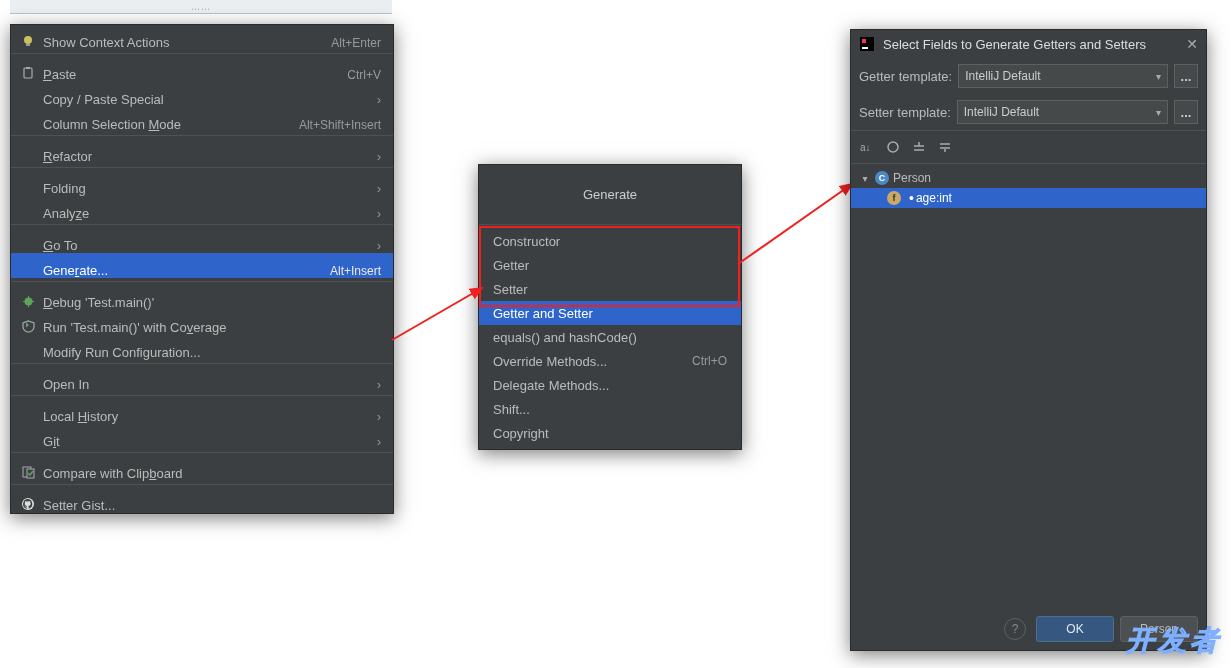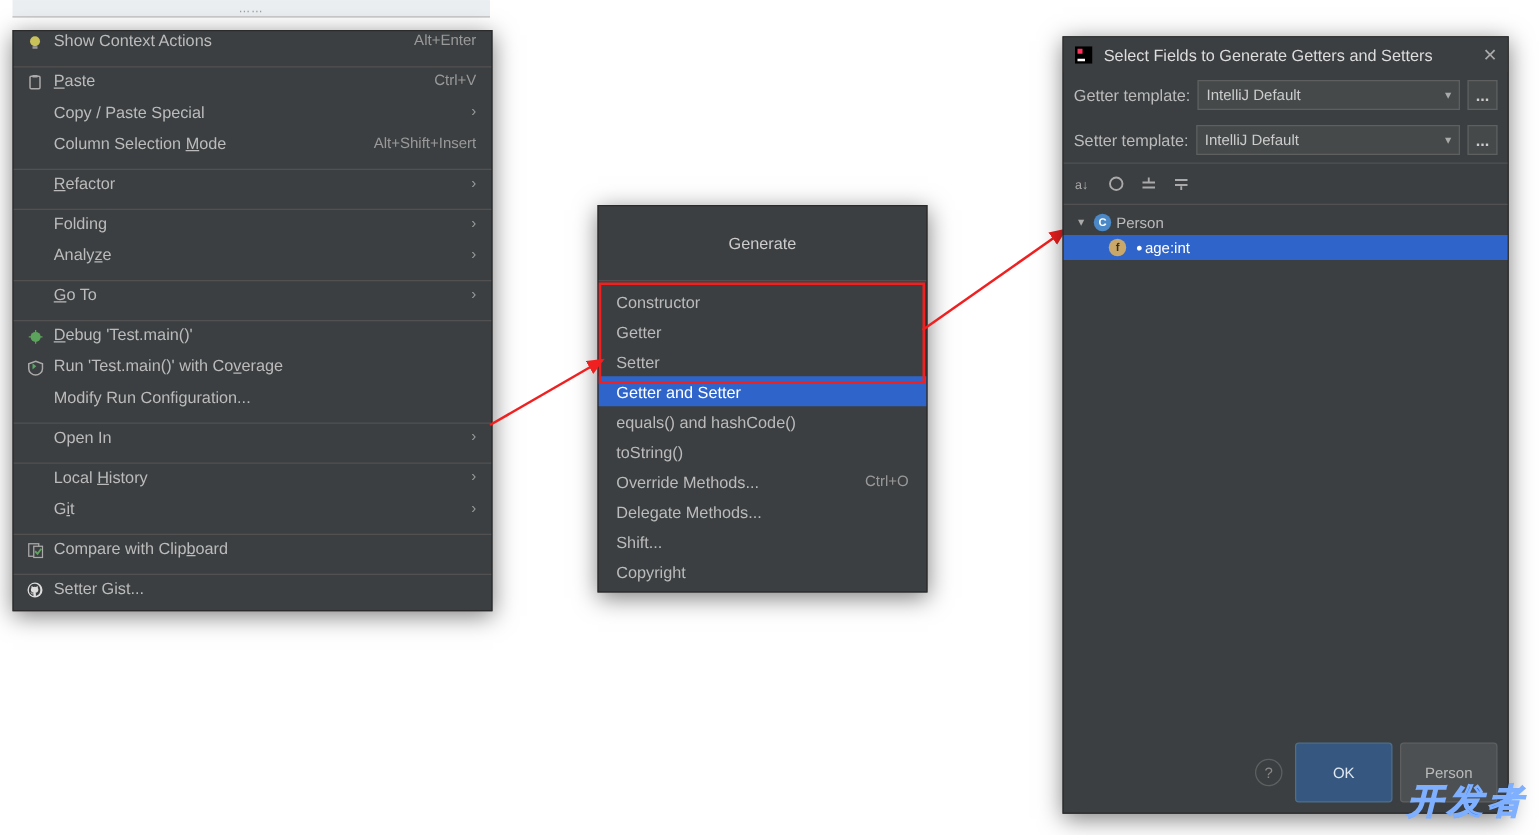--- a/index.html
+++ b/index.html
@@ -1,18 +1,18 @@
 <!DOCTYPE html>
 <html><head>
 <meta charset="utf-8">
 <style>
   html,body{margin:0;padding:0;width:1231px;height:668px;background:#fff;font-family:"Segoe UI",Arial,sans-serif;font-size:13px;color:#bbb;overflow:hidden}
   .panel{position:absolute;background:#3c3f41;box-shadow:0 4px 18px rgba(0,0,0,.5);border:1px solid #2b2b2b}
   .ctx{left:10px;top:24px;width:382px}
-  .ctx .row{display:flex;align-items:flex-start;height:25px;padding:0 12px 0 8px;cursor:default;white-space:nowrap}
+  .ctx .row{display:flex;align-items:flex-end;height:25px;padding:0 12px 0 8px;cursor:default;white-space:nowrap}
   .ctx .row.sel{background:#2f65ca;color:#fff}
   .ctx .row .ic{width:18px;height:18px;margin-right:6px;display:flex;align-items:center;justify-content:center;flex-shrink:0}
   .ctx .row .lbl{flex:1}
   .ctx .row .sc{color:#999;font-size:12px}
   .ctx .row.sel .sc{color:#e9e9e9}
   .ctx .row .sub{color:#999;font-size:12px}
   .ctx .sep{height:1px;background:#515151;margin:3px 0}
   .u{text-decoration:underline}
   .gen{left:478px;top:164px;width:262px}
   .gen .title{text-align:center;padding:22px 0;color:#ccc;border-bottom:1px solid #515151}
@@ -40,21 +40,21 @@
   .dlg .tree .node.sel{background:#2f65ca;color:#fff}
   .dlg .tree .node .exp{width:12px;color:#aaa;font-size:10px;text-align:center}
   .dlg .tree .node .ci{width:14px;height:14px;border-radius:50%;display:flex;align-items:center;justify-content:center;font-size:9px;font-weight:700;margin:0 4px}
   .dlg .tree .node .cls-ic{background:#4a88c7;color:#fff}
   .dlg .tree .node .fld-ic{background:#c9a86a;color:#3b2e12}
   .dlg .tree .node.child{padding-left:32px}
   .dlg .tree .node .dot{color:#d6a0d6;font-size:14px;margin:0 2px 0 4px}
   .dlg .tree .node.sel .dot{color:#fff}
   .dlg .footer{position:absolute;bottom:8px;right:8px;display:flex;gap:6px;align-items:center}
   .dlg .footer .help{color:#888;border:1px solid #5e6060;width:20px;height:20px;border-radius:50%;display:flex;align-items:center;justify-content:center;font-size:12px;margin-right:4px;cursor:pointer}
-  .dlg .footer .btn{height:24px;min-width:56px;border:1px solid #5e6060;background:#4c5052;display:flex;align-items:center;justify-content:center;padding:11px 10px;font-size:12px;cursor:pointer;border-radius:3px}
+  .dlg .footer .btn{height:24px;min-width:56px;border:1px solid #5e6060;background:#4c5052;display:flex;align-items:center;justify-content:center;padding:0 10px;font-size:12px;cursor:pointer;border-radius:3px}
   .dlg .footer .btn.primary{background:#365880;border-color:#4a708b;color:#dfe8f0}
   .topstrip{position:absolute;left:10px;top:0;width:382px;height:13px;background:#eceff1;border-bottom:1px solid #c0c0c0}
   .topstrip .dots{position:absolute;left:50%;top:4px;transform:translateX(-50%);color:#9a9a9a;font-size:9px;letter-spacing:1px}
   .watermark{position:absolute;right:12px;bottom:8px;font-size:28px;font-weight:900;font-style:italic;color:#1e66e6;letter-spacing:1px;pointer-events:none;display:flex;gap:3px}
   .watermark span{-webkit-text-stroke:1px #7fb0ff}
 </style>
 </head>
 <body>
 
 <div class="topstrip">
@@ -109,20 +109,25 @@
       <span class="ic"></span>
       <span class="lbl">Analy<span class="u">z</span>e</span>
       <span class="sub">›</span>
     </div>
     <div class="sep"></div>
     <div class="row">
       <span class="ic"></span>
       <span class="lbl"><span class="u">G</span>o To</span>
       <span class="sub">›</span>
     </div>
+    <div class="row sel">
+      <span class="ic"></span>
+      <span class="lbl">Gene<span class="u">r</span>ate...</span>
+      <span class="sc">Alt+Insert</span>
+    </div>
     <div class="sep"></div>
     <div class="row">
       <span class="ic">
         <svg width="13" height="13">
           <circle cx="6.5" cy="6.5" r="4" fill="#5ca35c"></circle>
           <line x1="1" y1="6.5" x2="12" y2="6.5" stroke="#5ca35c"></line>
           <line x1="6.5" y1="1" x2="6.5" y2="12" stroke="#5ca35c"></line>
         </svg>
       </span>
       <span class="lbl"><span class="u">D</span>ebug 'Test.main()'</span>
@@ -190,23 +195,20 @@
         <span class="lbl">Getter</span>
       </div>
       <div class="row">
         <span class="lbl">Setter</span>
       </div>
       <div class="row sel">
         <span class="lbl">Getter and Setter</span>
       </div>
       <div class="row">
         <span class="lbl">equals() and hashCode()</span>
-      </div>
-      <div class="row">
-        <span class="lbl">toString()</span>
       </div>
       <div class="row">
         <span class="lbl">Override Methods...</span>
         <span class="sc">Ctrl+O</span>
       </div>
       <div class="row">
         <span class="lbl">Delegate Methods...</span>
       </div>
       <div class="row">
         <span class="lbl">Shift...</span>

